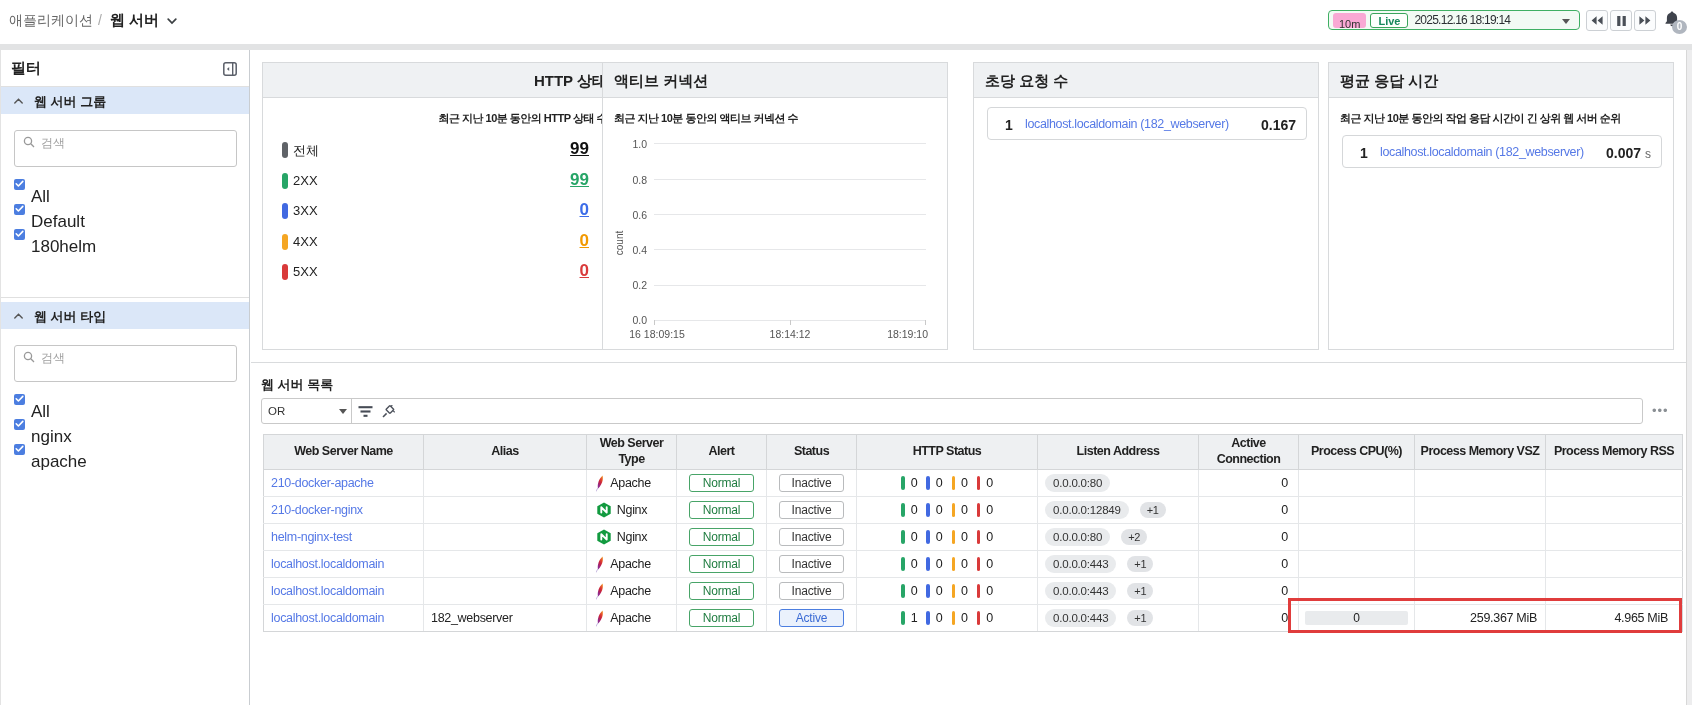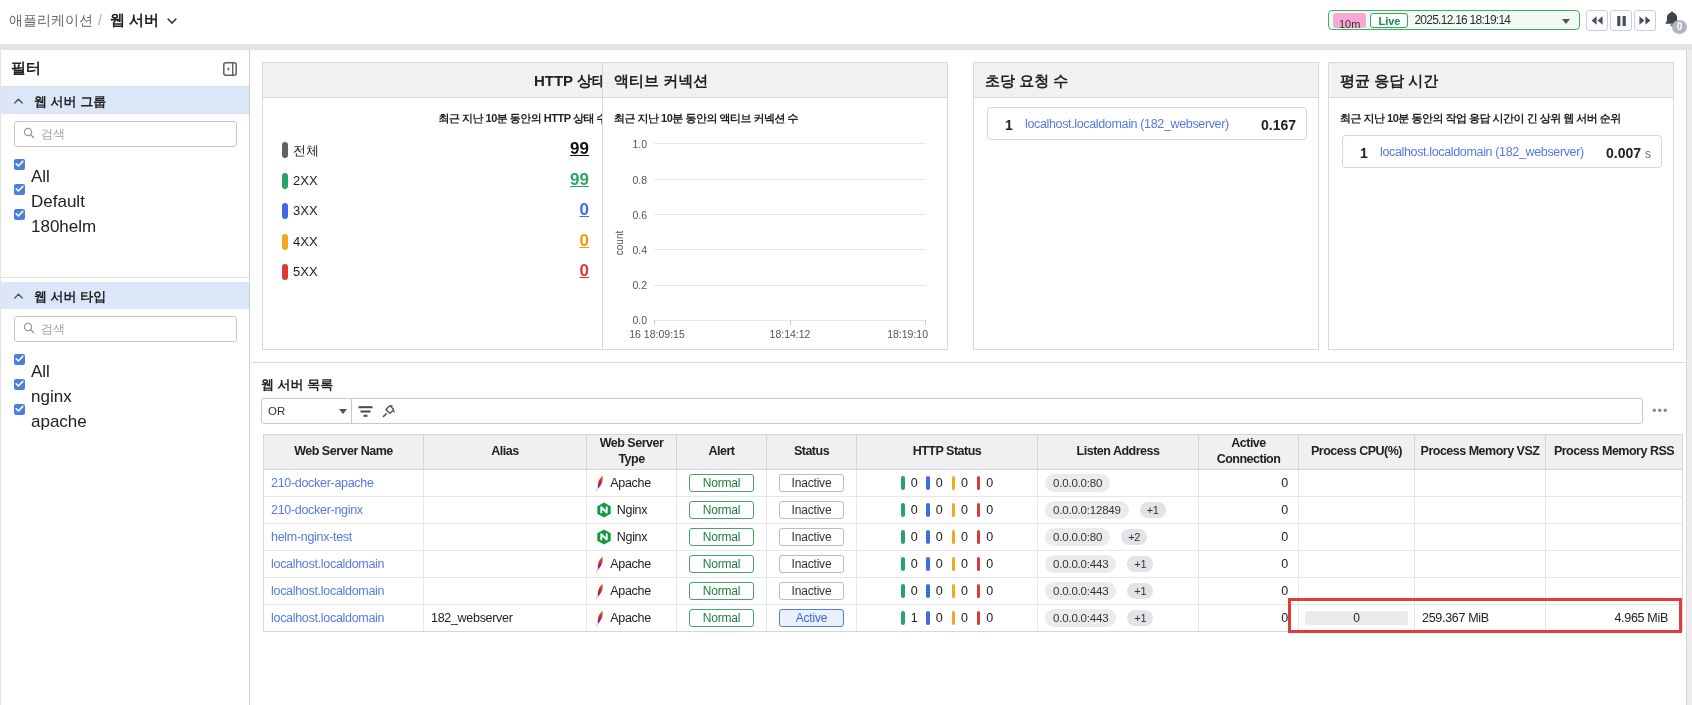--- a/index.html
+++ b/index.html
@@ -24,21 +24,21 @@
 #bell { position:absolute; left:1665px; top:11px; }
 #bellbadge { position:absolute; left:1672px; top:20px; width:15px; height:14px; border-radius:50%; background:#b0b6bf; color:#fff; font-size:10px; font-weight:700; text-align:center; line-height:14px; }
 
 
 #sidebar { position:absolute; left:0; top:50px; width:250px; height:655px; background:#fff; border-right:1px solid #c9cdd1; border-left:1px solid #e3e3e3; }
 #filterhead { position:relative; height:37px; border-bottom:1px solid #e0e0e0; }
 #filterhead .t { position:absolute; left:10px; top:9px; font-size:15px; font-weight:700; color:#222; }
 .sechead { position:relative; height:27px; background:#dbe7f8; }
 .sechead .car { position:absolute; left:13px; top:11px; }
 .sechead .t { position:absolute; left:33px; top:6px; font-size:13px; font-weight:700; color:#222; }
-.searchbox { position:relative; margin:7px 12px 0 13px; height:26px; border:1px solid #c6c6c6; border-radius:3px; background:#fff; }
+.searchbox { position:relative; margin:16px 12px 0 13px; height:37px; border:1px solid #c6c6c6; border-radius:3px; background:#fff; }
 .searchbox .ph { position:absolute; left:26px; top:4px; font-size:12px; color:#a0a0a0; }
 .searchbox svg { position:absolute; left:8px; top:4px; }
 .cbrow { position:relative; height:25px; }
 .cbrow .cb { position:absolute; left:13px; top:6px; width:11px; height:11px; background:#4c7ee0; border-radius:2px; }
 .cbrow .cb svg { position:absolute; left:1px; top:1px; }
 .cbrow .lb { position:absolute; left:30px; top:14px; font-size:17px; color:#222; }
 
 
 .card { position:absolute; top:62px; height:288px; background:#fff; border:1px solid #d8dadc; }
 .card .hd { height:35px; background:#eff1f3; border-bottom:1px solid #d8dadc; line-height:35px; padding-left:11px; font-size:15px; font-weight:700; color:#222; }
@@ -596,20 +596,20 @@
                 </span>
               </div>
             </td>
       <td><span class="chip">0.0.0.0:443</span><span class="chip2">+1</span></td>
       <td style="text-align:right;padding-right:10px">0</td>
       <td style="padding:0 6px">
               <div class="cpubar" style="margin:0">
                 <span>0</span>
               </div>
             </td>
-            <td style="text-align:left;padding-right:8px">259.367 MiB</td>
+            <td style="text-align:right;padding-right:8px">259.367 MiB</td>
             <td class="last" style="text-align:right;padding-right:14px">4.965 MiB</td>
     </tr>
   </tbody>
       </table>
 </div>
 <div id="redbox"></div>
 </div>
 
 </body></html>

